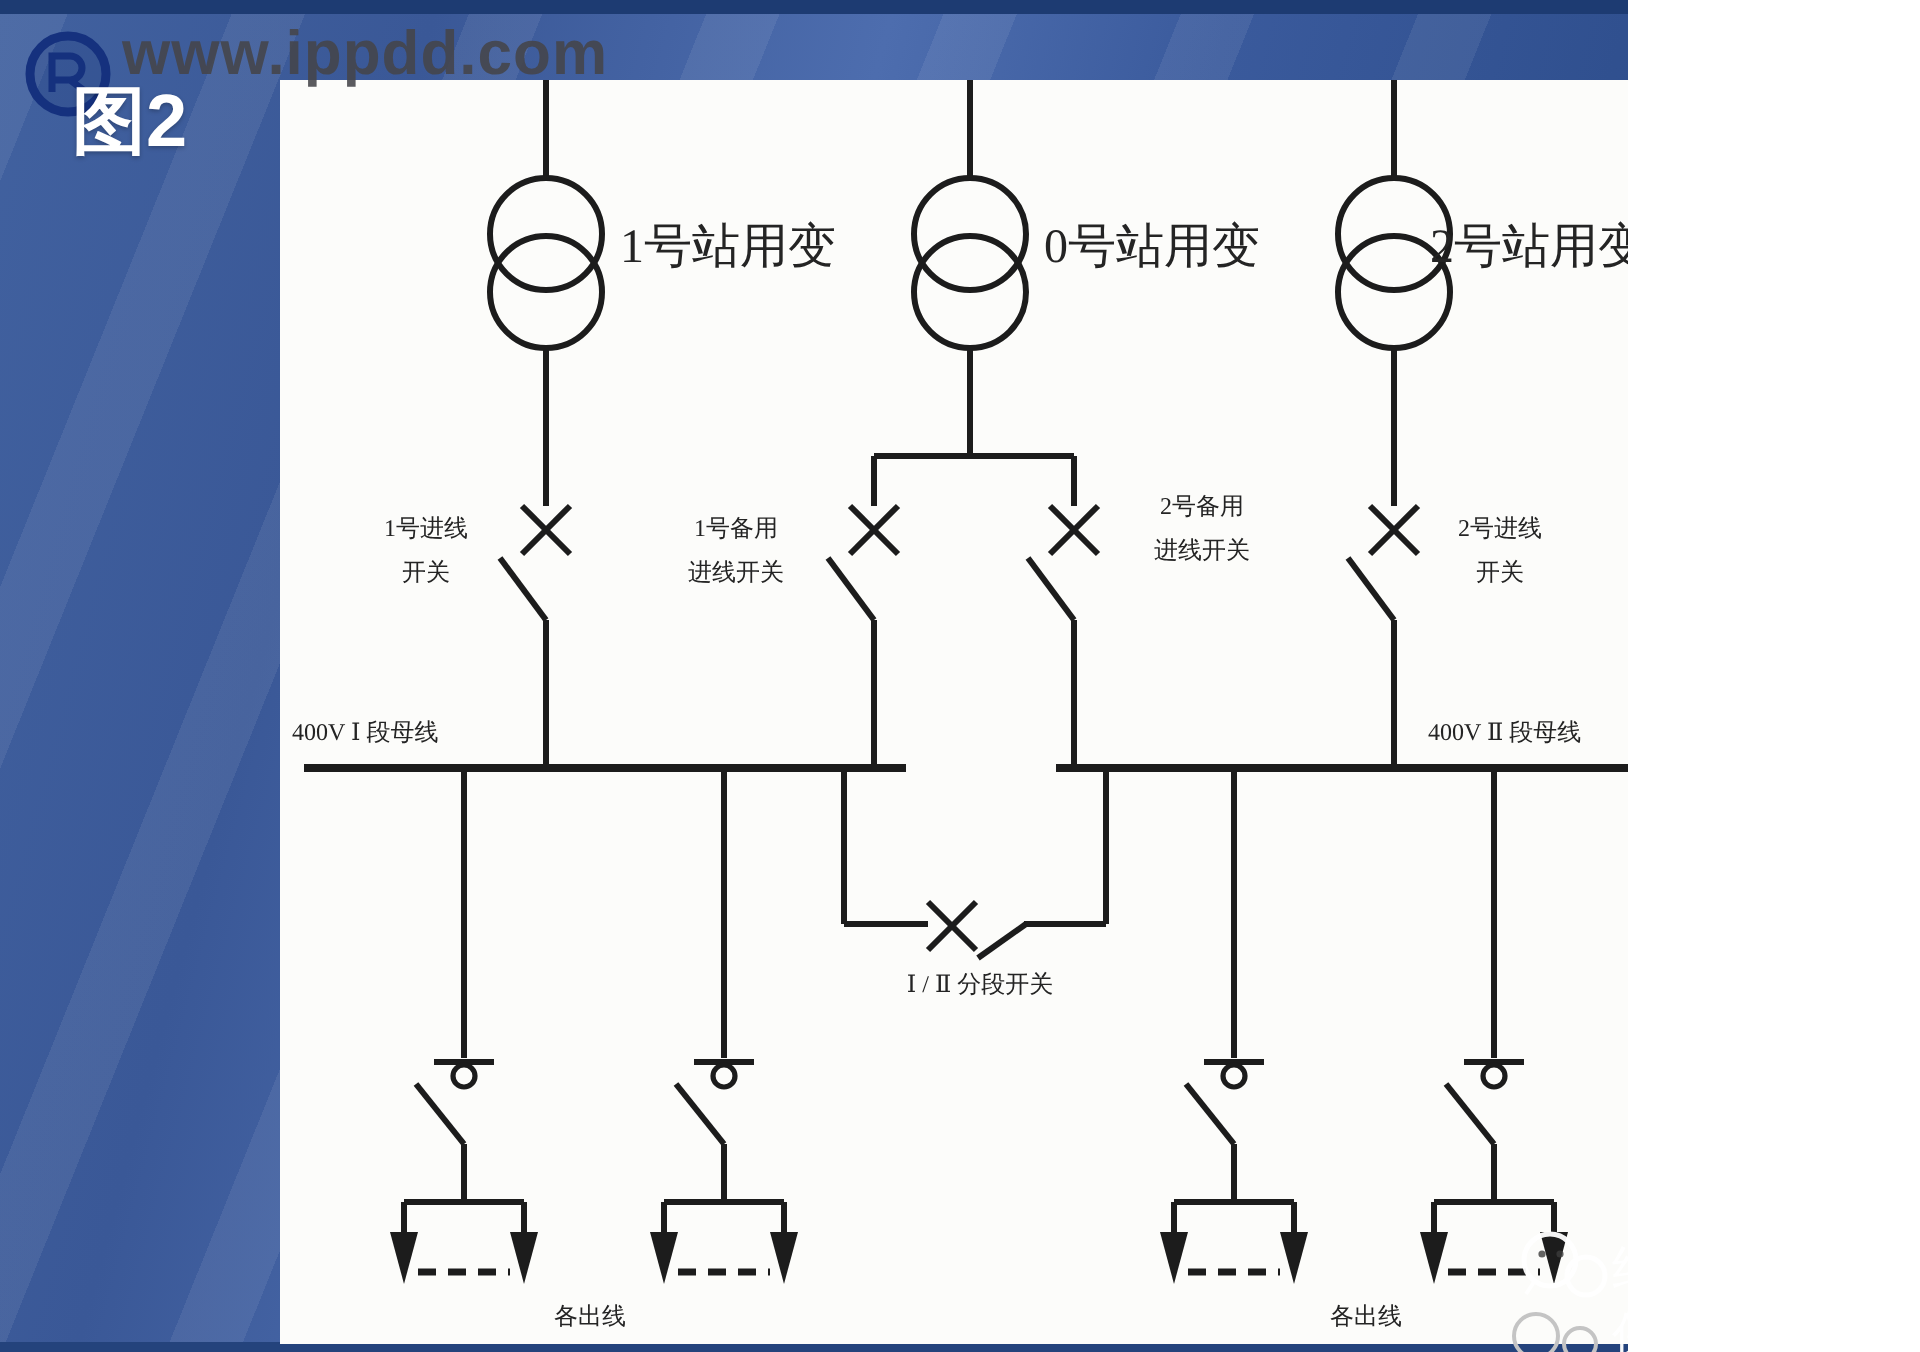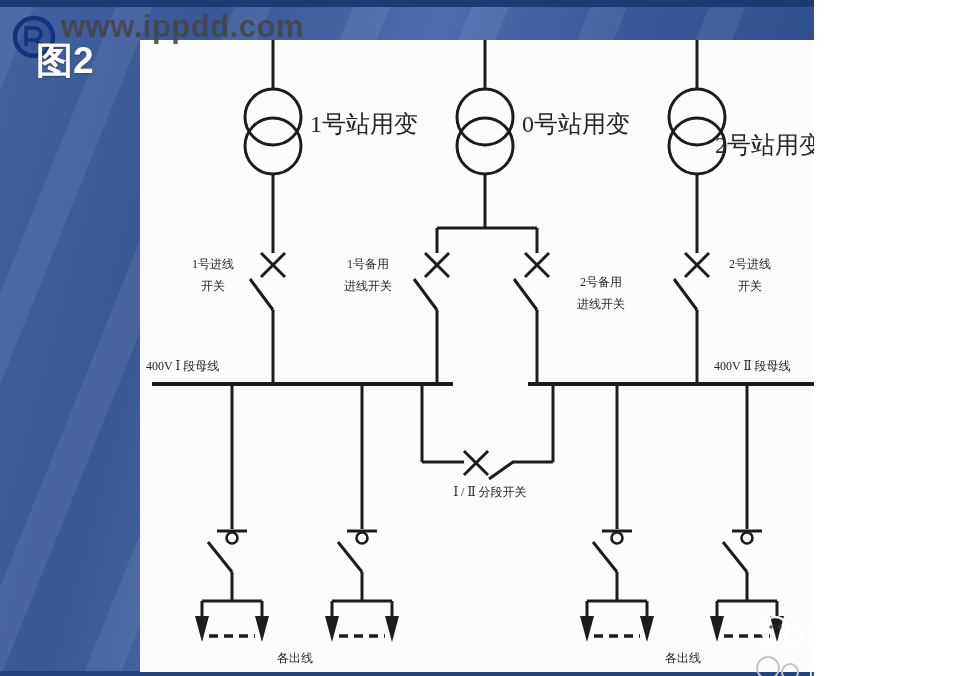--- a/index.html
+++ b/index.html
@@ -165,31 +165,31 @@
       <line x1="717" y1="601" x2="717" y2="618"></line>
         <line x1="777" y1="601" x2="777" y2="618"></line>
       <polygon points="710,616 724,616 717,642" fill="#1c1c1c" stroke="none"></polygon>
       <polygon points="770,616 784,616 777,642" fill="#1c1c1c" stroke="none"></polygon>
       <line x1="724" y1="636" x2="770" y2="636" stroke-width="3.5" stroke-dasharray="9 6"></line>
     </g>
   </svg>
 
   <div class="lbl lbl-tf" style="left:310px;top:113px;">1号站用变</div>
   <div class="lbl lbl-tf" style="left:522px;top:113px;">0号站用变</div>
-  <div class="lbl lbl-tf" style="left:715px;top:113px;margin-top:21px;">2号站用变</div>
+  <div class="lbl lbl-tf" style="left:715px;top:113px;">2号站用变</div>
 
   <div class="lbl" style="left:170px;top:253px;width:86px;">
     <span>1号进线</span><br>
     <span>开关</span>
   </div>
   <div class="lbl" style="left:321px;top:253px;width:94px;">
     <span>1号备用</span><br>
     <span>进线开关</span>
   </div>
-  <div class="lbl" style="left:554px;top:271px;width:94px;">
+  <div class="lbl" style="left:554px;top:242px;width:94px;">
     <span>2号备用</span><br>
     <span>进线开关</span>
   </div>
   <div class="lbl" style="left:707px;top:253px;width:86px;">
     <span>2号进线</span><br>
     <span>开关</span>
   </div>
 
   <div class="lbl lbl-bus-l" style="left:146px;top:355px;">400V Ⅰ 段母线</div>
   <div class="lbl lbl-bus-r" style="left:714px;top:355px;">400V Ⅱ 段母线</div>

